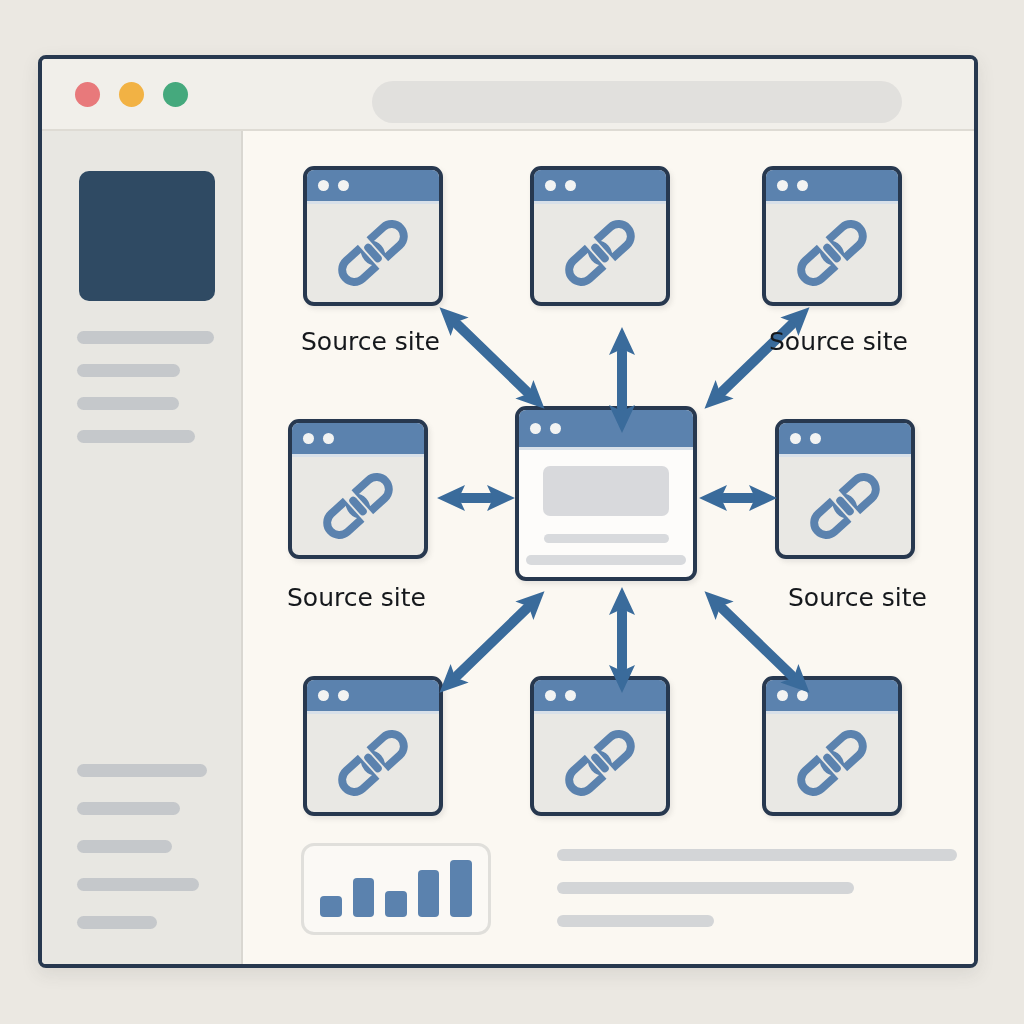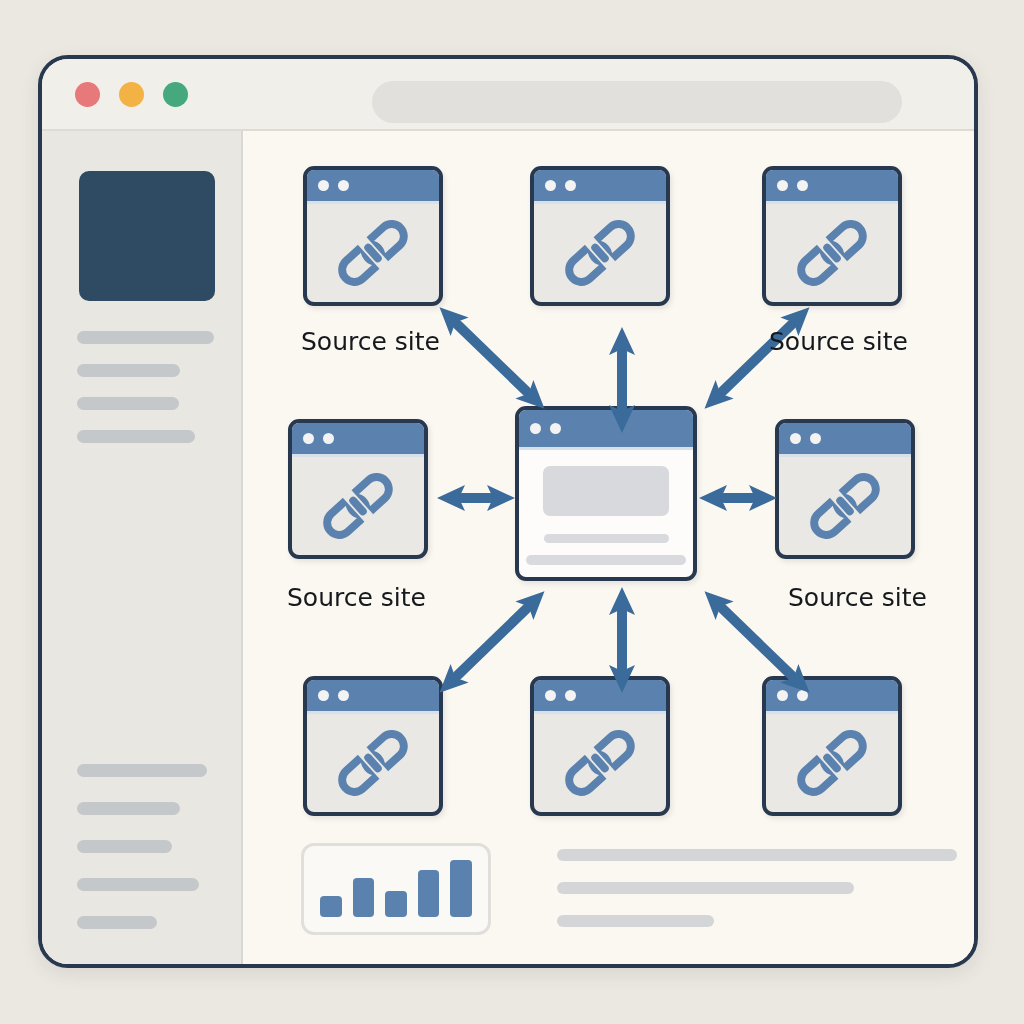--- a/index.html
+++ b/index.html
@@ -19,21 +19,21 @@
 
   
   .browser-window {
     position: absolute;
     left: 38px;
     top: 55px;
     width: 940px;
     height: 913px;
     background: #fbf9f4;
     border: 4px solid #27384f;
-    border-radius: 30px;
+    border-radius: 8px;
     overflow: hidden;
     box-shadow: 0 6px 18px rgba(60,60,60,0.10);
   }
 
   
   .titlebar {
     position: absolute;
     left: 0; top: 0;
     width: 100%;
     height: 72px;

